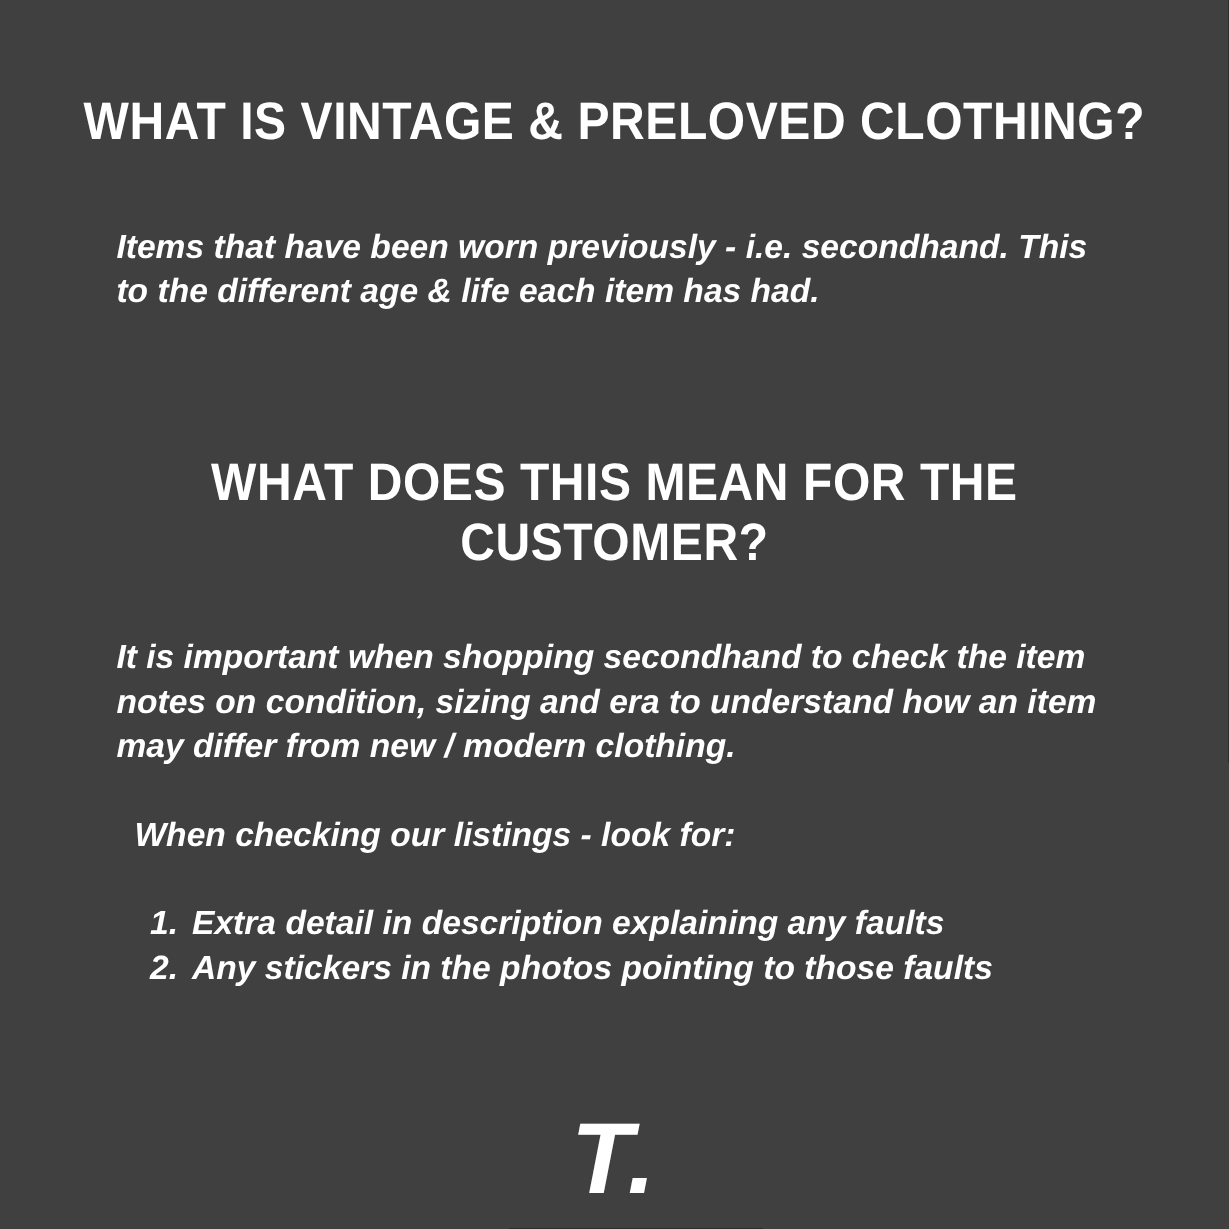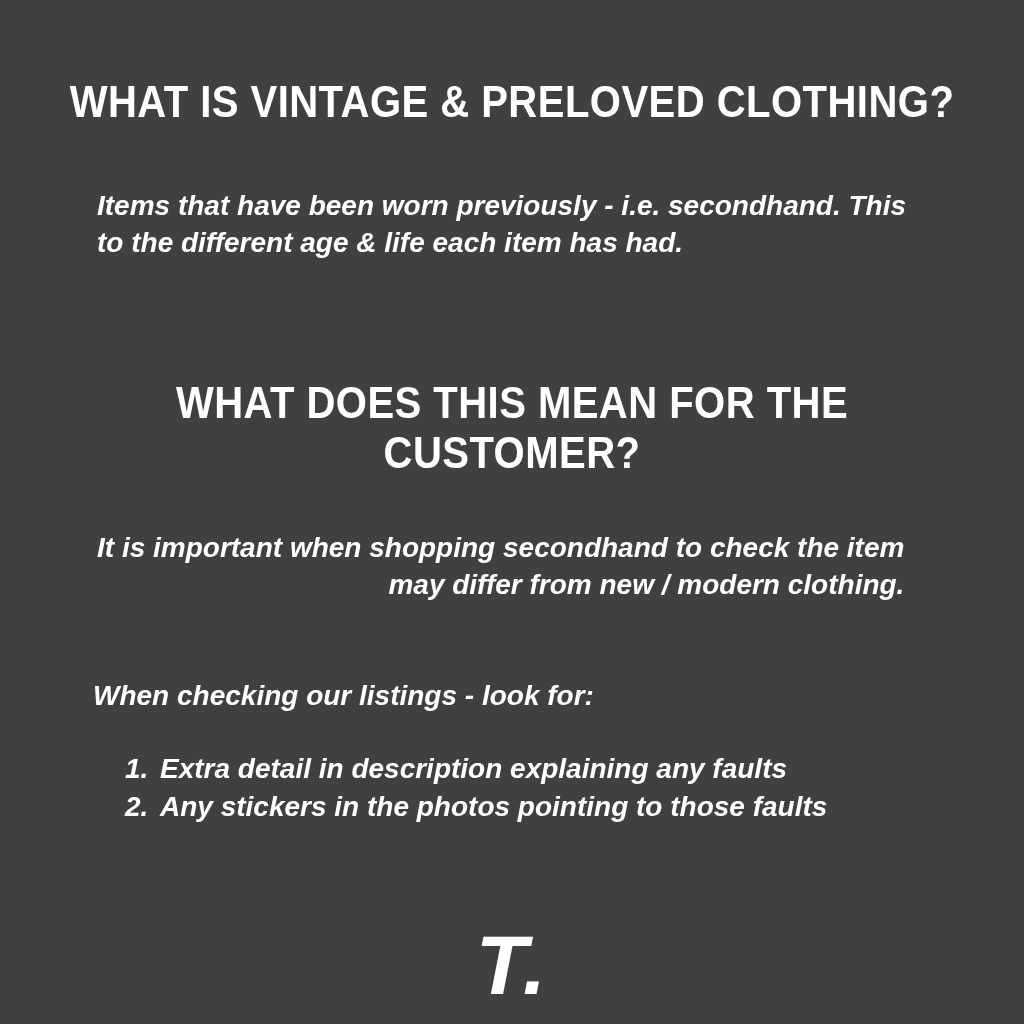--- a/index.html
+++ b/index.html
@@ -41,22 +41,22 @@
   
   .body-text {
     position: absolute;
     font-weight: bold;
     font-style: italic;
     font-size: 28px;
     line-height: 37px;
     white-space: nowrap;
   }
   .para-1 { top: 187px; left: 97px; font-style: italic; }
-  .para-2 { top: 529px; left: 97px; text-align: right; }
-  .lead-line { top: 677px; left: 93px; font-style: italic; }
+  .para-2 { top: 529px; left: 97px; }
+  .lead-line { top: 677px; left: 112px; font-style: italic; }
 
   .checklist {
     position: absolute;
     top: 750px;
     left: 125px;
     font-weight: bold;
     font-style: italic;
     font-size: 28px;
     line-height: 38px;
   }
@@ -91,20 +91,21 @@
     <div class="pline">to the different age &amp; life each item has had.</div>
   </div>
 
   <div class="headline headline-2">
     <div class="hline">WHAT DOES THIS MEAN FOR THE</div>
     <div class="hline">CUSTOMER?</div>
   </div>
 
   <div class="body-text para-2">
     <div class="pline">It is important when shopping secondhand to check the item</div>
+    <div class="pline">notes on condition, sizing and era to understand how an item</div>
     <div class="pline">may differ from new / modern clothing.</div>
   </div>
 
   <div class="body-text lead-line">When checking our listings - look for:</div>
 
   <div class="checklist">
     <div class="checklist-item">
       <span class="checklist-number">1.</span>
       <span class="checklist-text">Extra detail in description explaining any faults</span>
     </div>

